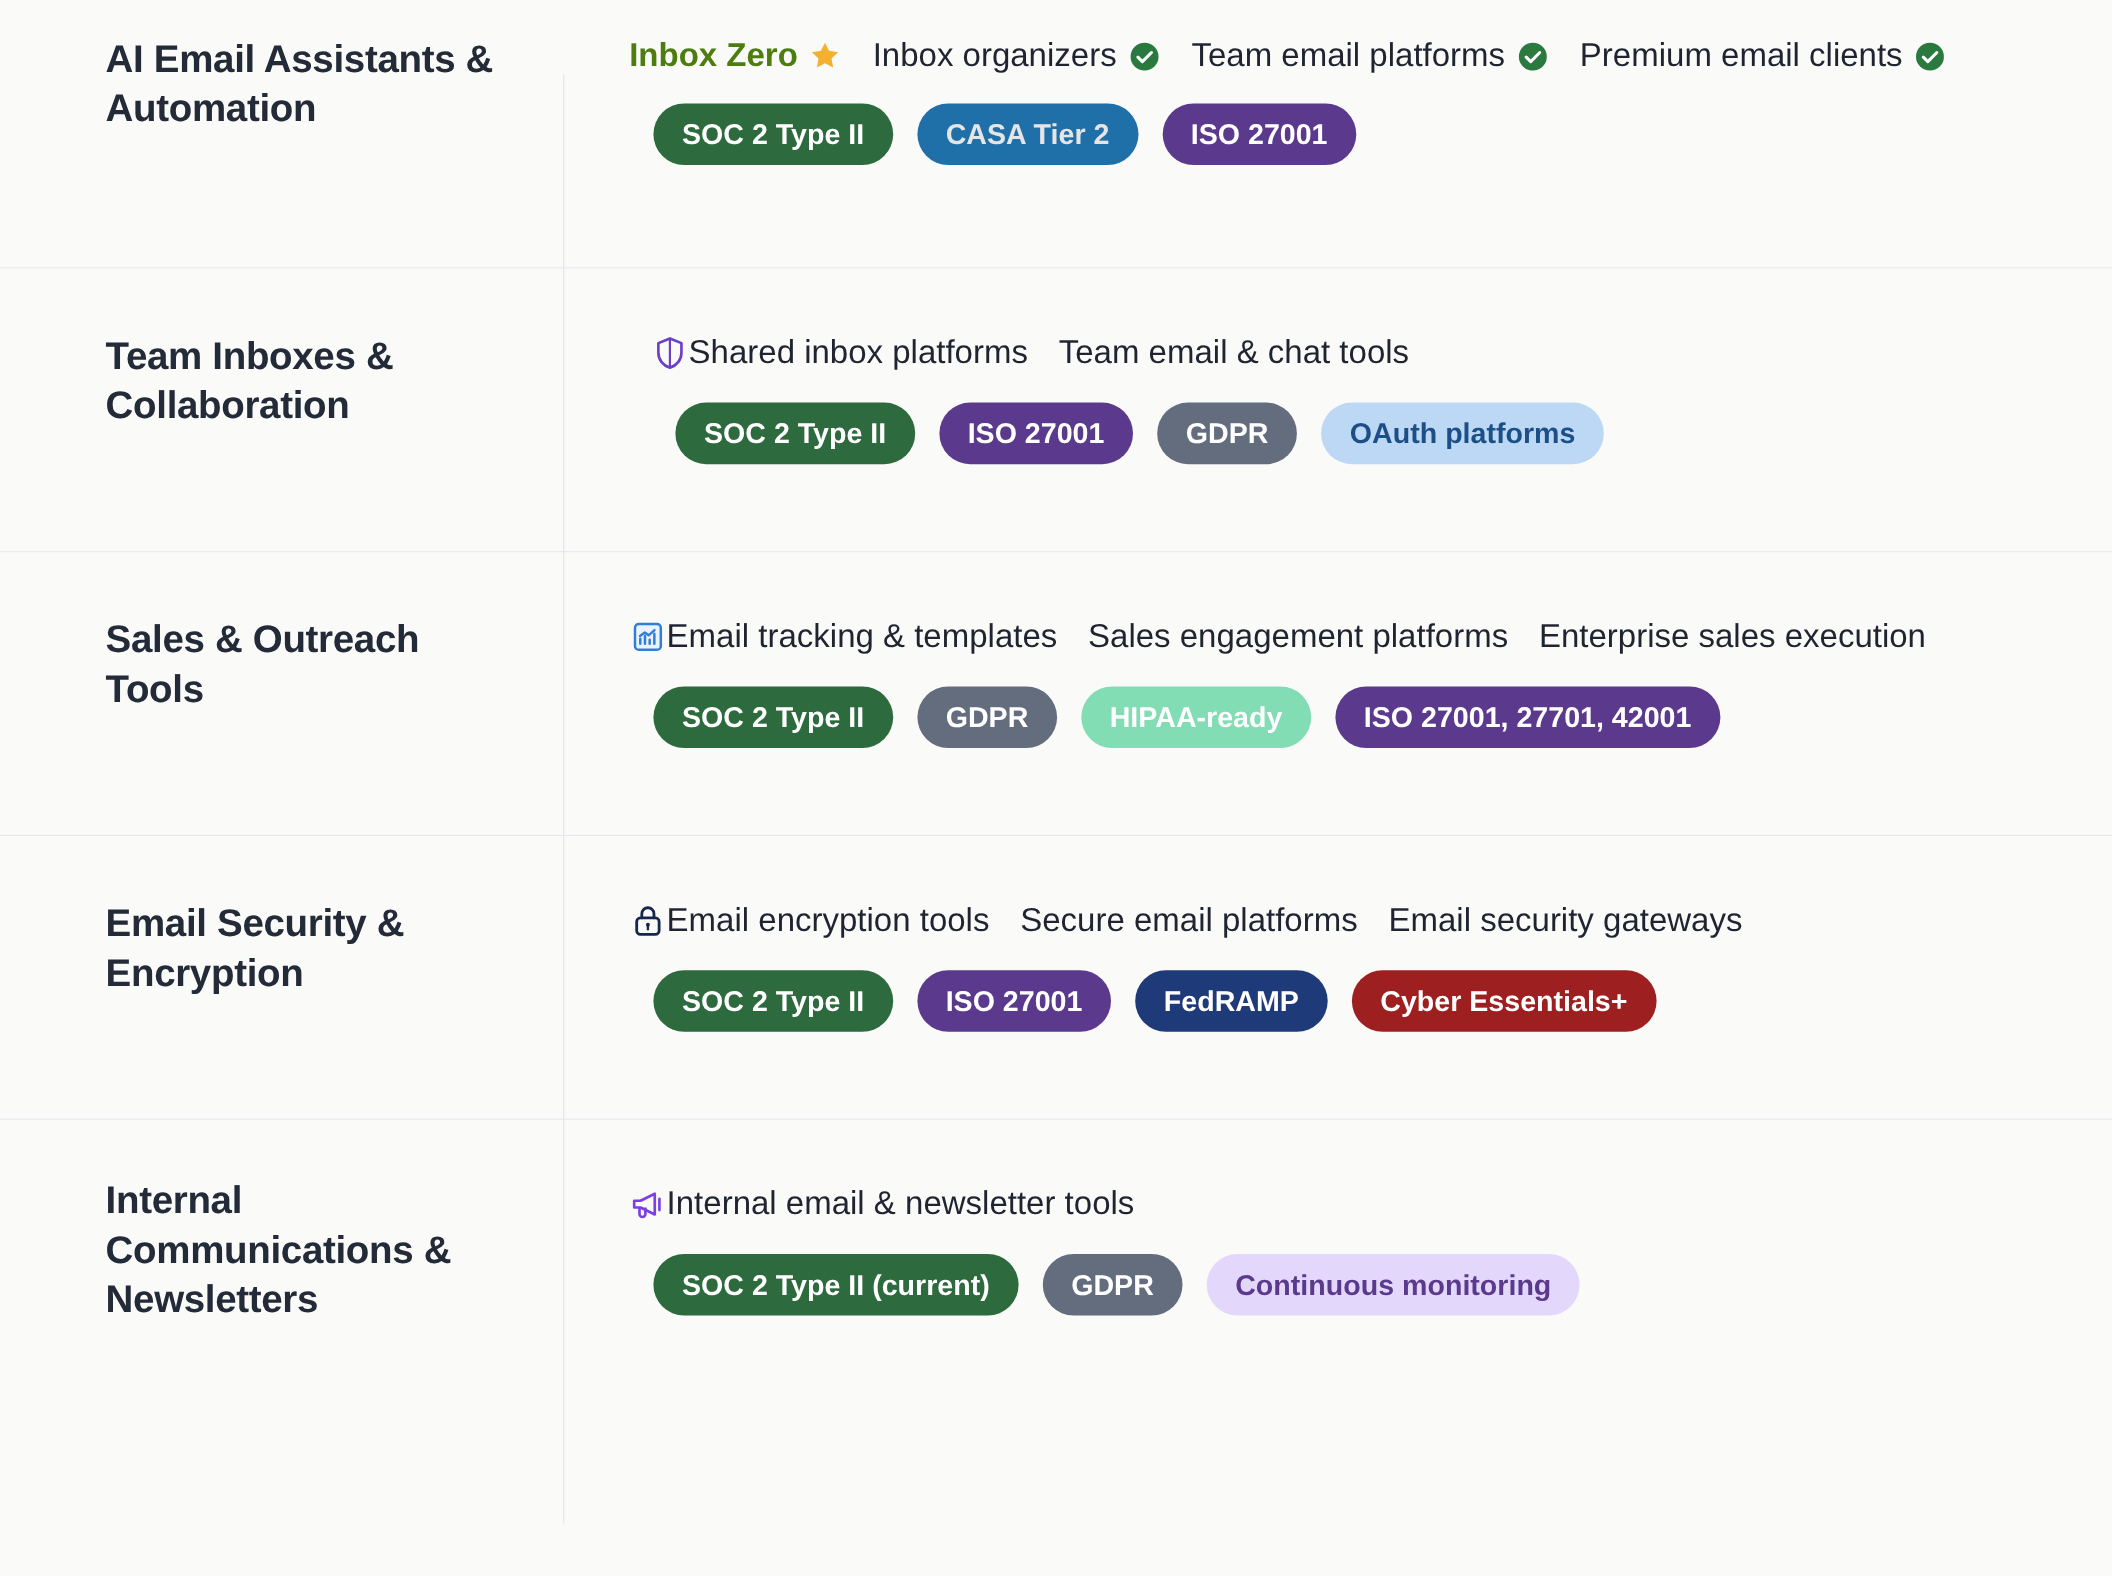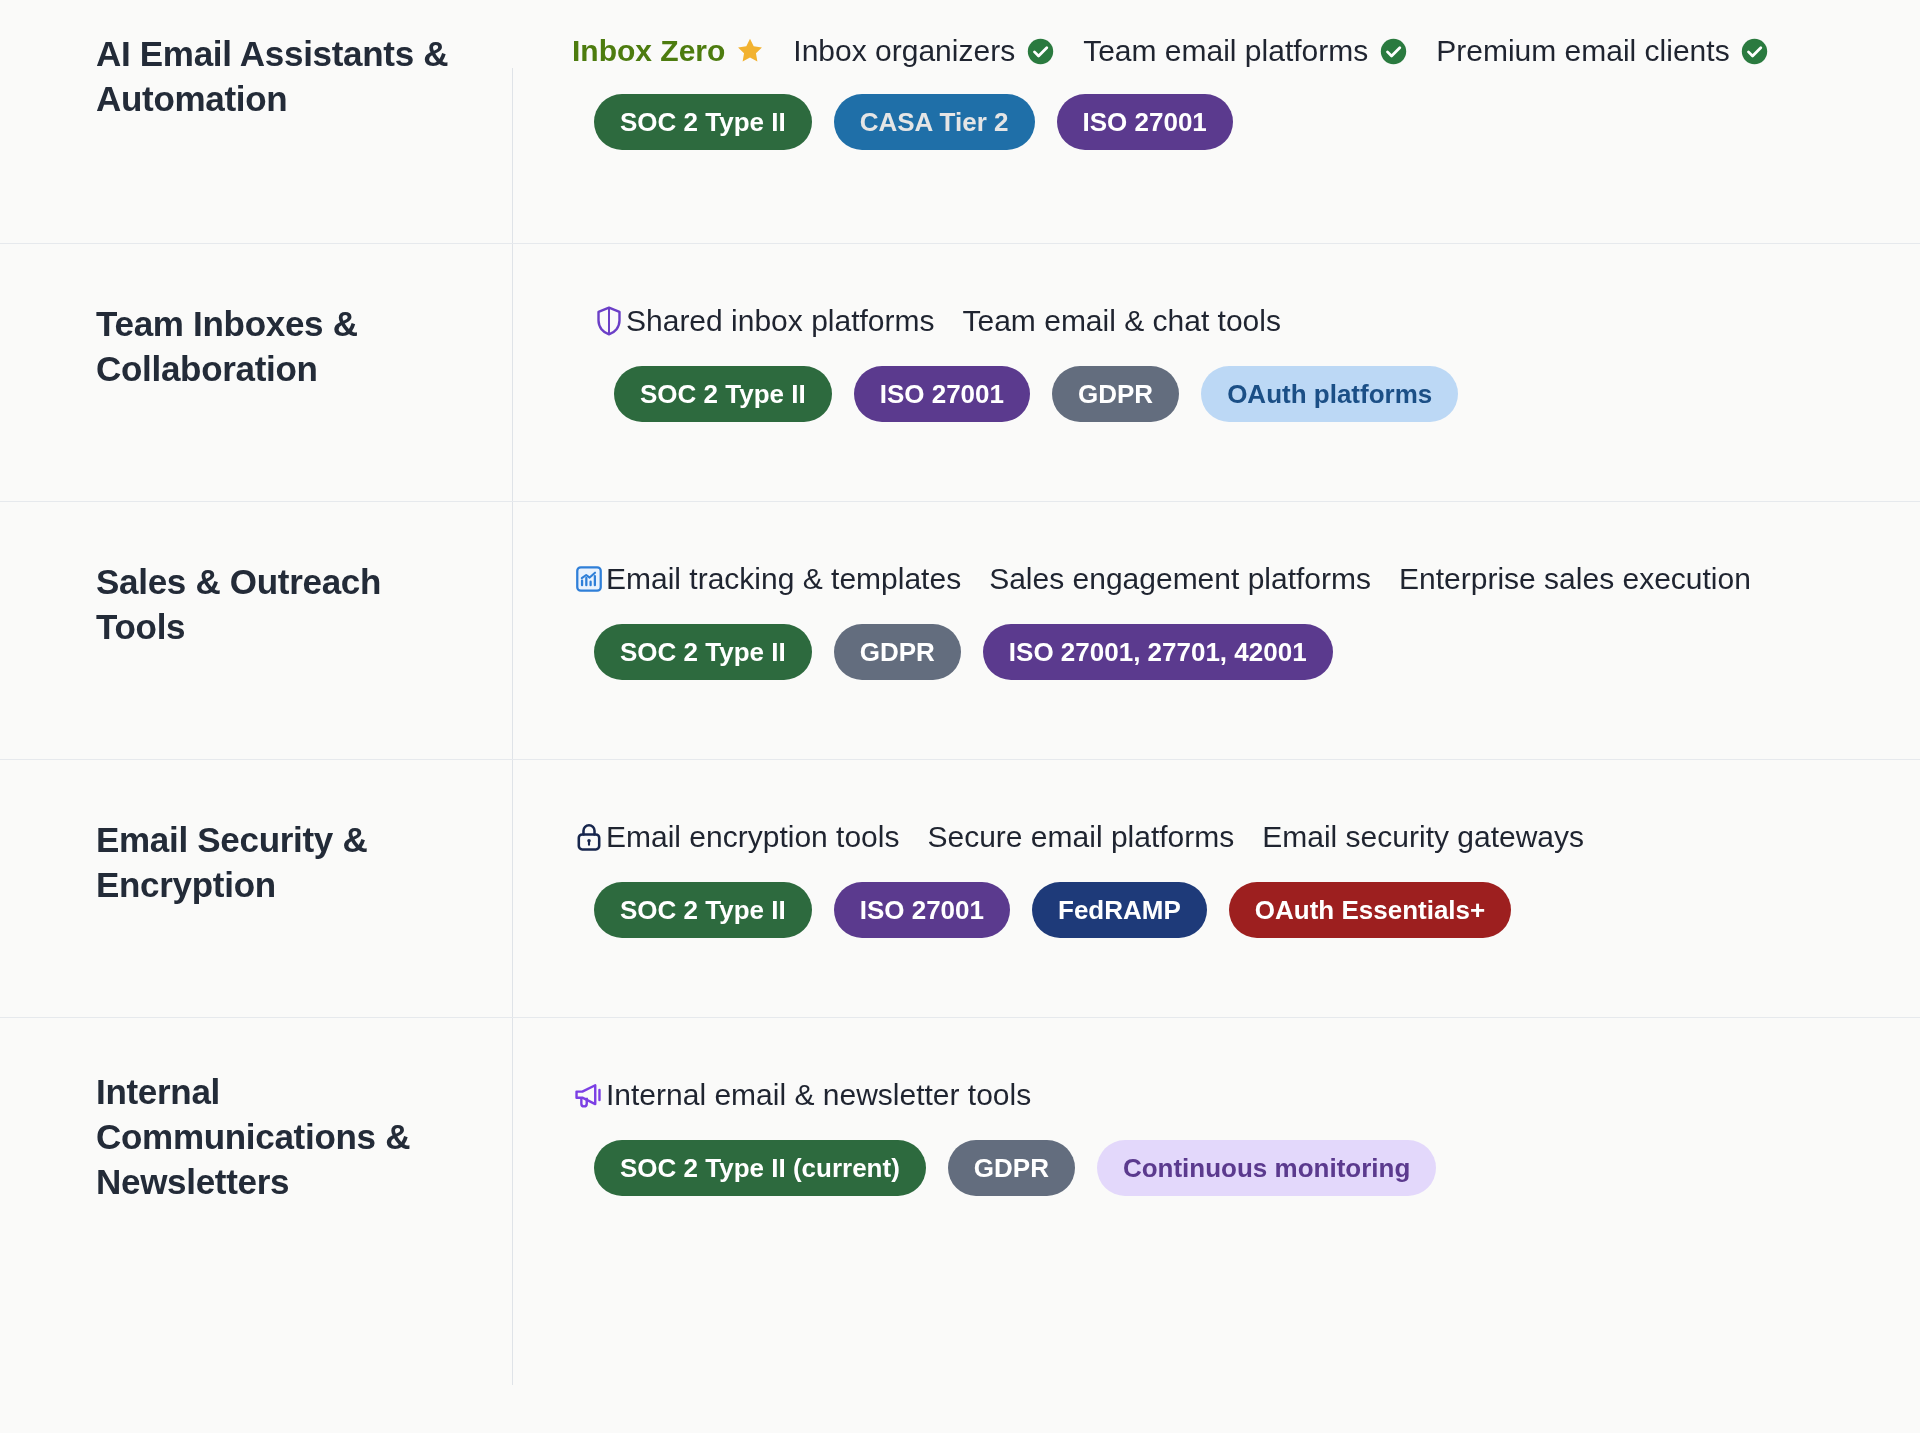--- a/index.html
+++ b/index.html
@@ -248,20 +248,21 @@
             <span class="item">
               <span class="item-label">Sales engagement platforms</span>
             </span>
             <span class="item">
               <span class="item-label">Enterprise sales execution</span>
             </span>
           </div>
           <div class="badges">
             <span class="badge" style="background: rgb(45, 106, 62); color: rgb(255, 255, 255);">SOC 2 Type II</span>
             <span class="badge" style="background: rgb(99, 109, 126); color: rgb(255, 255, 255);">GDPR</span>
+            <span class="badge" style="background: rgb(130, 221, 181); color: rgb(255, 255, 255);">HIPAA-ready</span>
             <span class="badge" style="background: rgb(91, 58, 142); color: rgb(255, 255, 255);">ISO 27001, 27701, 42001</span>
           </div>
         </div>
       </div>
       <div class="row row-4">
         <div class="row-label">Email Security &amp; Encryption</div>
         <div class="row-body">
           <div class="items">
             <span class="lead-icon">
               <svg viewBox="0 0 24 24" width="34" height="34">
@@ -278,21 +279,21 @@
               <span class="item-label">Secure email platforms</span>
             </span>
             <span class="item">
               <span class="item-label">Email security gateways</span>
             </span>
           </div>
           <div class="badges">
             <span class="badge" style="background: rgb(45, 106, 62); color: rgb(255, 255, 255);">SOC 2 Type II</span>
             <span class="badge" style="background: rgb(91, 58, 142); color: rgb(255, 255, 255);">ISO 27001</span>
             <span class="badge" style="background: rgb(30, 58, 121); color: rgb(255, 255, 255);">FedRAMP</span>
-            <span class="badge" style="background: rgb(157, 31, 31); color: rgb(255, 255, 255);">OAuth Essentials+</span>
+            <span class="badge" style="background: rgb(157, 31, 31); color: rgb(255, 255, 255);">Cyber Essentials+</span>
           </div>
         </div>
       </div>
       <div class="row row-5">
         <div class="row-label">Internal Communications &amp; Newsletters</div>
         <div class="row-body">
           <div class="items">
             <span class="lead-icon">
               <svg viewBox="0 0 24 24" width="34" height="34">
                 <path d="M3.2 9.6h4.1l9.1-4.5v13.3l-9.1-4.5H3.2z" fill="none" stroke="#7b3fe4" stroke-width="1.7" stroke-linejoin="round"></path>

